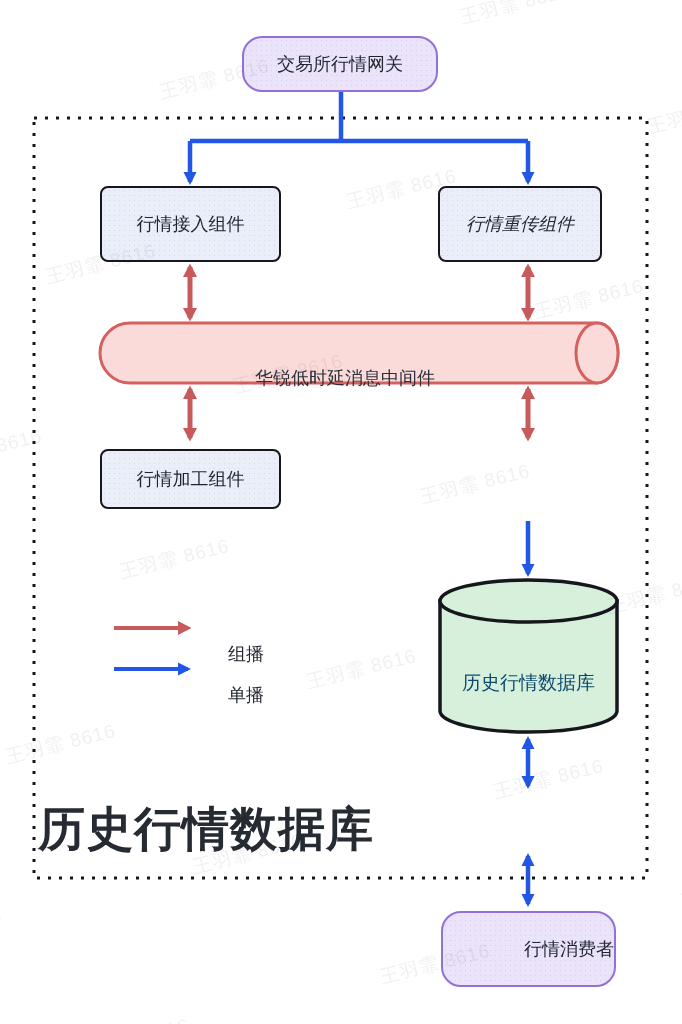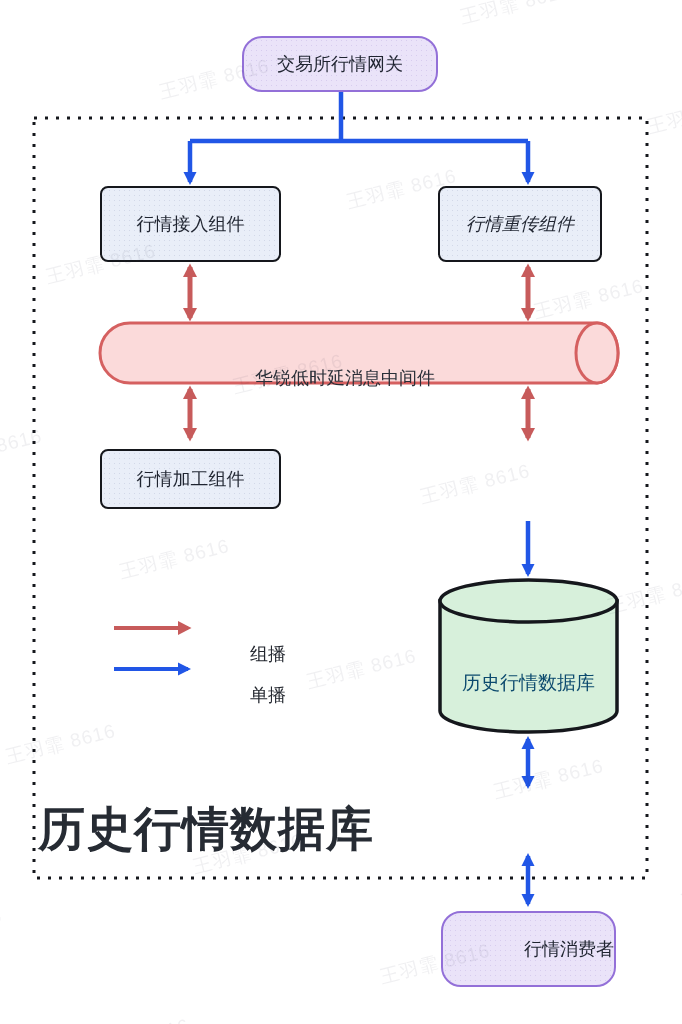--- a/index.html
+++ b/index.html
@@ -35,21 +35,21 @@
   .purple{
     border:2.5px solid var(--purple_stroke); border-radius:20px;
     background-color:var(--purple_fill);
     background-image:radial-gradient(circle, rgba(140,110,200,0.20) 0.8px, transparent 1px);
   }
   .free-label{
     position:absolute; text-align:center; color:#2a2f38; font-size:18px; line-height:1.5;
     background:none; border:none;margin-top:25px;
   }
   .db-label{font-size:19px; line-height:1.65; color:#0c4a6e;}
-  .legend-label{font-size:18px; color:#23272f; text-align:right;}
+  .legend-label{font-size:18px; color:#23272f; text-align:center;}
   .big-title{
     position:absolute; font-size:47px; font-weight:800; letter-spacing:1px;
     color:var(--title_color);
   }
 
   
   .watermark-layer{
     position:absolute; left:-160px; top:-160px; width:1500px; height:1600px;
     transform:rotate(-14deg); pointer-events:none; z-index:50;
   }

